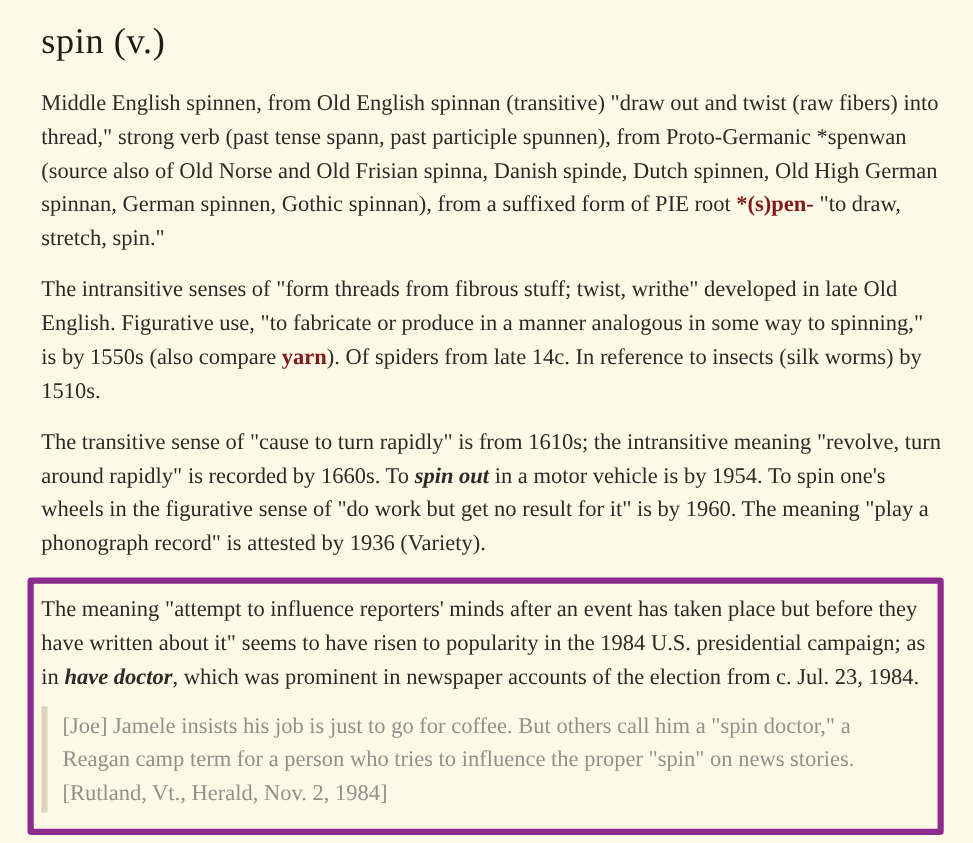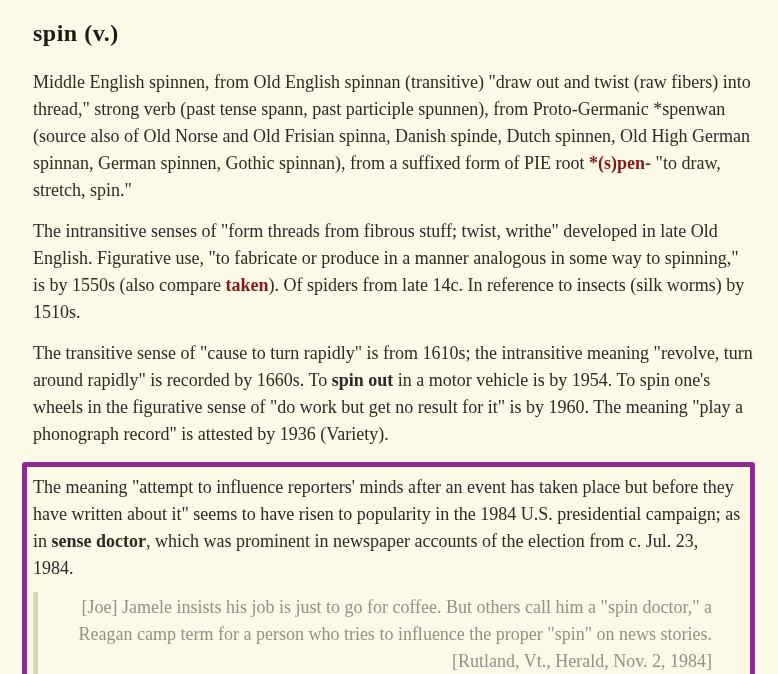--- a/index.html
+++ b/index.html
@@ -20,65 +20,64 @@
   .entry {
     width: 778px;
     min-height: 674px;
     padding: 12px 23px 20px 33px;
     font-family: "Liberation Serif", "DejaVu Serif", serif;
     font-size: 18px;
     line-height: 27px;
     color: var(--text);
   }
   h1.title {
-    font-size: 24px;
+    font-size: 29px;
     line-height: 34px;
     margin: 4px 0 19px 0;
-    font-weight: bold;
+    font-weight: normal;
     color: var(--title);
     letter-spacing: 0.5px;
   }
   p.para {
     margin: 0 0 14px 0;
   }
   .italic { }
-  .bold-italic { font-weight: bold; }
+  .bold-italic { font-style: italic; font-weight: bold; }
   a.xref {
     color: var(--link);
     font-weight: bold;
     text-decoration: none;
     cursor: pointer;
   }
   .highlight-box {
     border: 5px solid var(--highlight);
     border-radius: 3px;
     margin: 0 0 13px -11px;
     padding: 7px 8px 13px 6px;
   }
   .highlight-box p.para {
     margin: 0 0 10px 0;
   }
   blockquote.quote {
     margin: 0 0 0 0;
     padding: 2px 30px 2px 12px;
     border-left: 5px solid var(--quote-bar);
     color: var(--quote-text);
-    text-align: right;
   }
 </style>
 </head>
 <body>
 
 <main class="entry">
   <h1 class="title">spin (v.)</h1>
 
   <p class="para"><span class="">Middle English </span><span class="italic">spinnen</span><span class="">, from Old English </span><span class="italic">spinnan</span><span class=""> (transitive) "draw out and twist (raw fibers) into thread," strong verb (past tense </span><span class="italic">spann</span><span class="">, past participle </span><span class="italic">spunnen</span><span class="">), from Proto-Germanic </span><span class="italic">*spenwan</span><span class=""> (source also of Old Norse and Old Frisian </span><span class="italic">spinna</span><span class="">, Danish </span><span class="italic">spinde</span><span class="">, Dutch </span><span class="italic">spinnen</span><span class="">, Old High German </span><span class="italic">spinnan</span><span class="">, German </span><span class="italic">spinnen</span><span class="">, Gothic </span><span class="italic">spinnan</span><span class="">), from a suffixed form of PIE root </span><a class="xref" href="#">*(s)pen-</a><span class=""> "to draw, stretch, spin."</span></p>
 
-  <p class="para"><span class="">The intransitive senses of "form threads from fibrous stuff; twist, writhe" developed in late Old English. Figurative use, "to fabricate or produce in a manner analogous in some way to spinning," is by 1550s (also compare </span><a class="xref" href="#">taken</a><span class="">). Of spiders from late 14c. In reference to insects (silk worms) by 1510s.</span></p>
+  <p class="para"><span class="">The intransitive senses of "form threads from fibrous stuff; twist, writhe" developed in late Old English. Figurative use, "to fabricate or produce in a manner analogous in some way to spinning," is by 1550s (also compare </span><a class="xref" href="#">yarn</a><span class="">). Of spiders from late 14c. In reference to insects (silk worms) by 1510s.</span></p>
 
   <p class="para"><span class="">The transitive sense of "cause to turn rapidly" is from 1610s; the intransitive meaning "revolve, turn around rapidly" is recorded by 1660s. To </span><span class="bold-italic">spin out</span><span class=""> in a motor vehicle is by 1954. To </span><span class="italic">spin one's wheels</span><span class=""> in the figurative sense of "do work but get no result for it" is by 1960. The meaning "play a phonograph record" is attested by 1936 (Variety).</span></p>
 
   <div class="highlight-box">
-    <p class="para"><span class="">The meaning "attempt to influence reporters' minds after an event has taken place but before they have written about it" seems to have risen to popularity in the 1984 U.S. presidential campaign; as in </span><span class="bold-italic">sense doctor</span><span class="">, which was prominent in newspaper accounts of the election from c. Jul. 23, 1984.</span></p>
+    <p class="para"><span class="">The meaning "attempt to influence reporters' minds after an event has taken place but before they have written about it" seems to have risen to popularity in the 1984 U.S. presidential campaign; as in </span><span class="bold-italic">have doctor</span><span class="">, which was prominent in newspaper accounts of the election from c. Jul. 23, 1984.</span></p>
     <blockquote class="quote"><span class="">[Joe] Jamele insists his job is just to go for coffee. But others call him a "spin doctor," a Reagan camp term for a person who tries to influence the proper "spin" on news stories. [Rutland, Vt., Herald, Nov. 2, 1984]</span></blockquote>
   </div>
 
 </main>
 
 </body></html>

